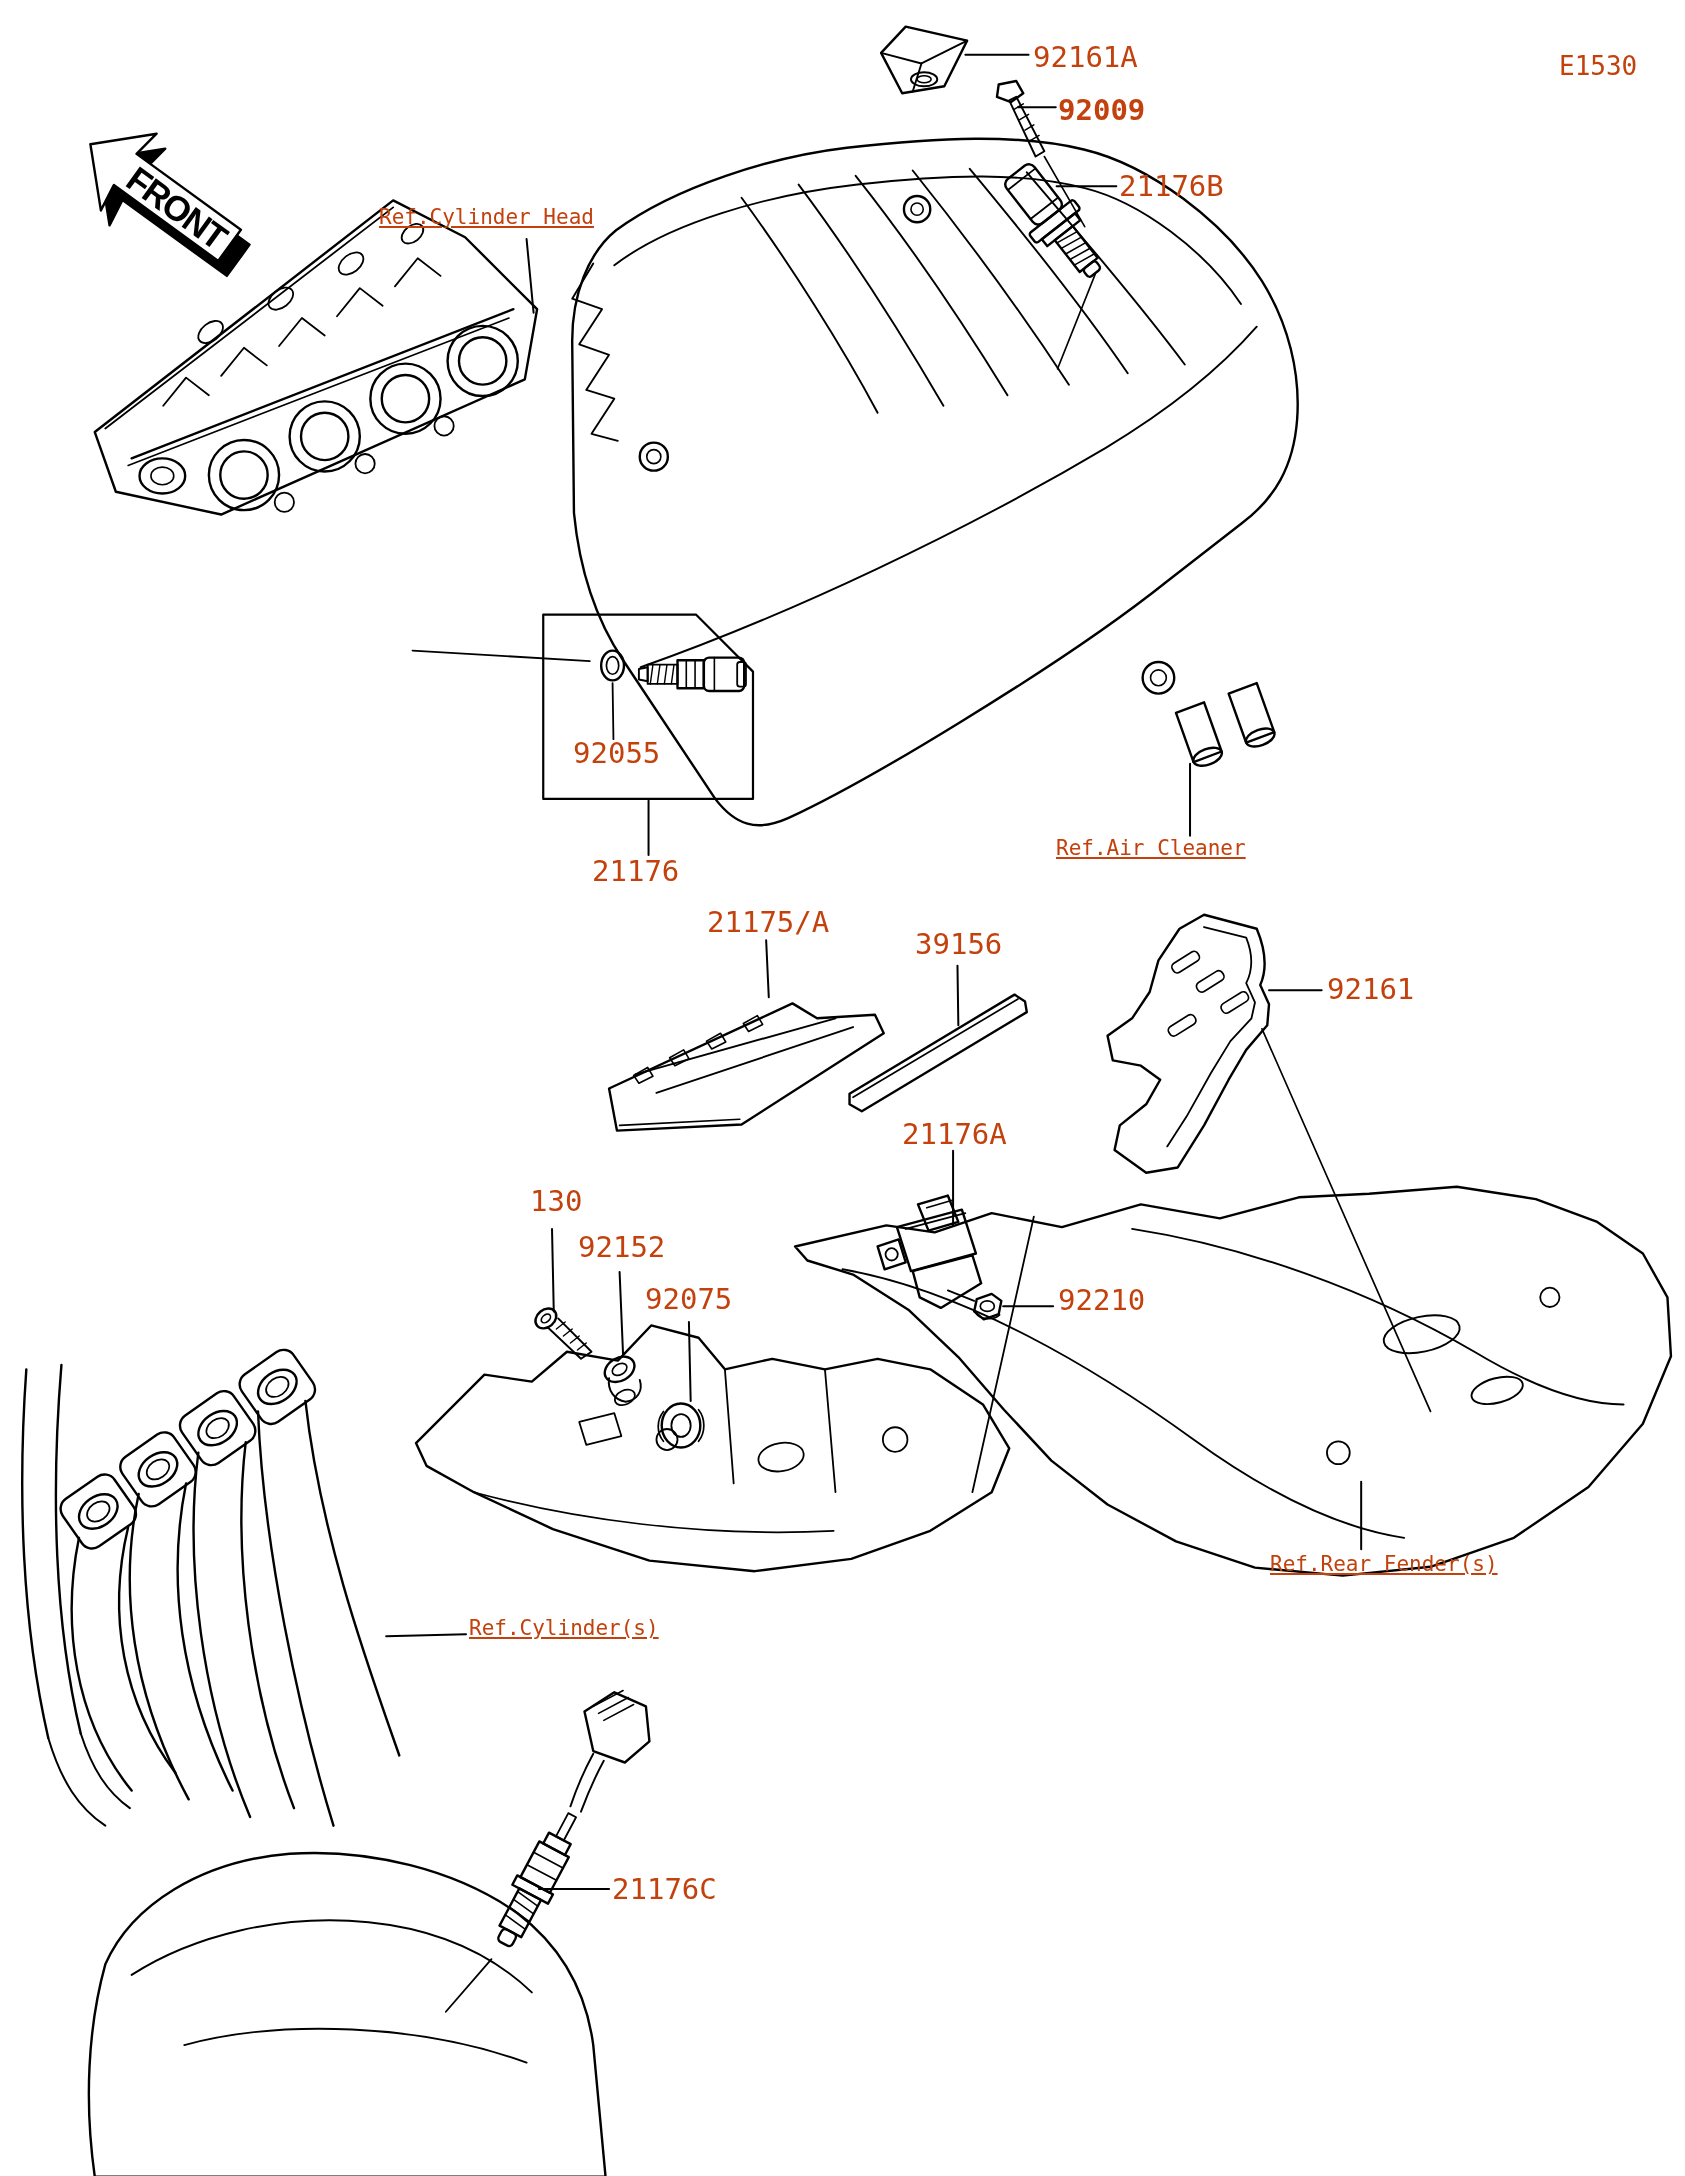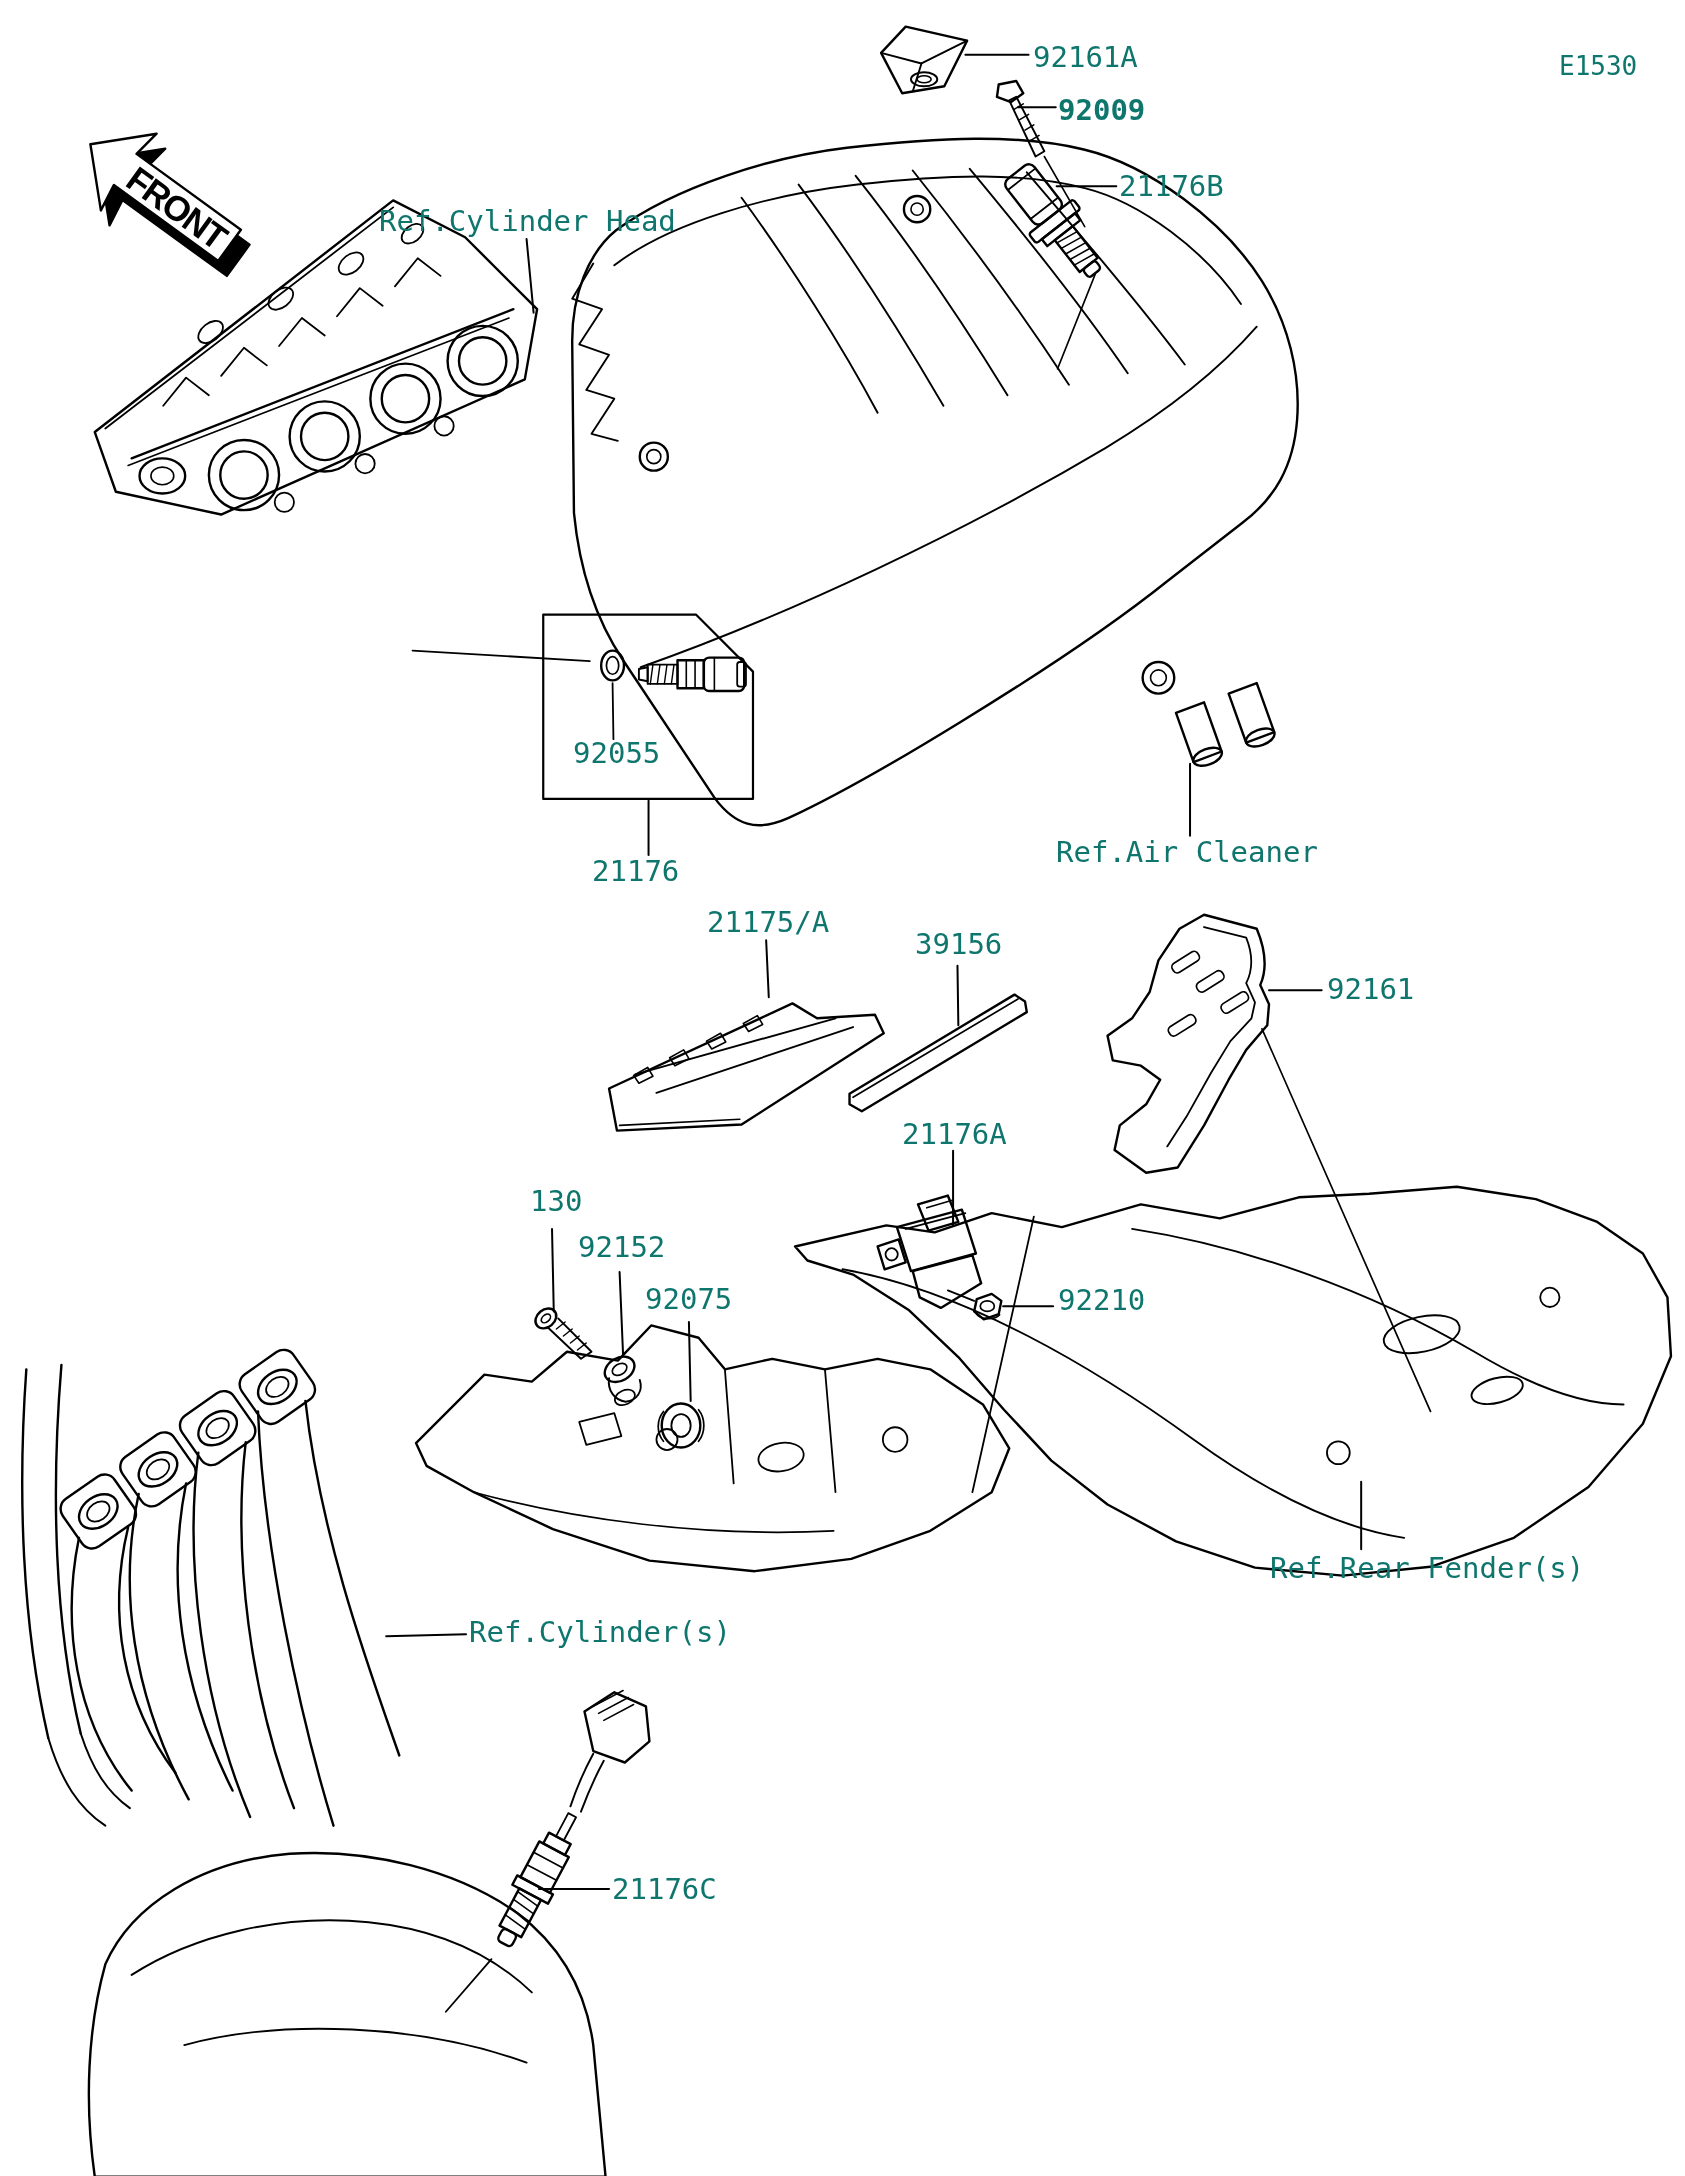--- a/index.html
+++ b/index.html
@@ -1,22 +1,22 @@
 <!DOCTYPE html>
 <html style="font-size:14px"><head>
 <meta charset="utf-8">
 <style>
   html,body{margin:0;padding:0;background:#ffffff;}
   #stage{position:relative;width:1685px;height:2177px;background:#ffffff;overflow:hidden;
          font-family:"DejaVu Sans Mono", monospace;}
   svg{position:absolute;left:0;top:0;}
-  .callout,.ref,.code{position:absolute;color:#0f766e;white-space:pre;line-height:1;
+  .callout,.ref,.code{position:absolute;color:#c2410c;white-space:pre;line-height:1;
          font-family:"DejaVu Sans Mono", monospace;}
   .callout{font-size:29px;}
-  .ref{font-size:29px;}
+  .ref{font-size:21px;text-decoration:underline;}
   .code{font-size:26px;}
   path,ellipse,circle,rect,line,polyline,polygon{vector-effect:non-scaling-stroke;}
 </style>
 </head>
 <body>
 
 <div id="stage">
 
 <svg width="1685" height="2177" viewBox="0 0 1920 2480" fill="none" stroke="#000" stroke-width="2.4" stroke-linejoin="round" stroke-linecap="round">
 

